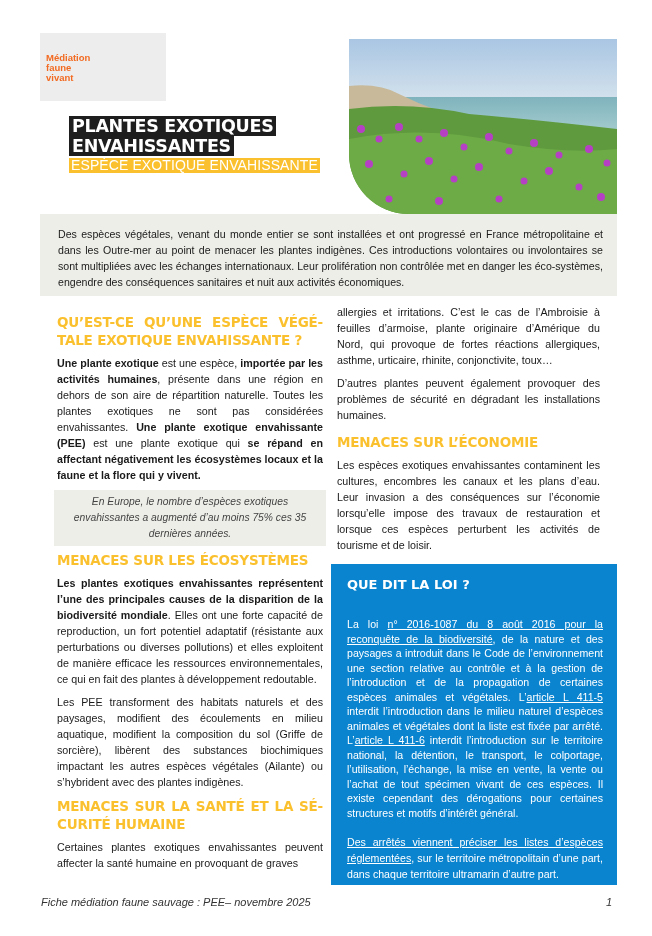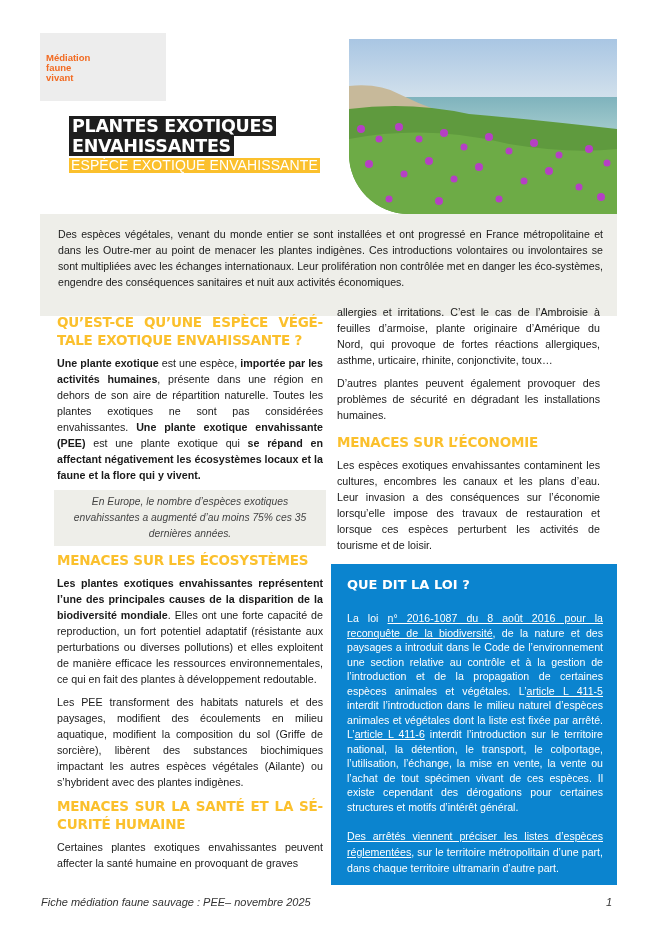--- a/index.html
+++ b/index.html
@@ -18,34 +18,34 @@
   
   .title-block { position: absolute; left: 40px; top: 116px; margin-left: 29px; }
   .title-line { display: inline-block; background: #1e1e1e; color: #fff; font-weight: bold; font-size: 17.5px; line-height: 20px; padding: 0 3px; font-family: "DejaVu Sans", sans-serif; letter-spacing: -0.3px; }
   .subtitle { display: inline-block; background: #fbc02d; color: #fff; font-size: 14px; line-height: 15px; padding: 0 2px; letter-spacing: .1px; }
 
   
   .hero { position: absolute; left: 349px; top: 39px; width: 268px; height: 175px; overflow: hidden; border-bottom-left-radius: 60px; }
   .hero svg { width: 100%; height: 100%; display: block; }
 
   
-  .intro { position: absolute; left: 40px; top: 214px; width: 577px; height: 102px; background: #eeeee9; padding: 12px 14px 0 18px; font-size: 10.6px; line-height: 16px; text-align: justify; color: #1a1a1a; }
+  .intro { position: absolute; left: 40px; top: 214px; width: 577px; height: 82px; background: #eeeee9; padding: 12px 14px 0 18px; font-size: 10.6px; line-height: 16px; text-align: justify; color: #1a1a1a; }
 
   
   .col { position: absolute; font-size: 10.7px; line-height: 16px; text-align: justify; }
   .col-left { left: 57px; top: 313px; width: 266px; }
   .col-right { left: 337px; top: 304px; width: 263px; }
   h2 { color: #fbc02d; font-weight: 900; font-size: 13.5px; line-height: 18px; font-family: "DejaVu Sans", sans-serif; letter-spacing: -0.2px; margin-bottom: 6px; }
   p { margin-bottom: 7px; }
   b { font-weight: bold; margin-top: 44px; }
   .quote { background: #eeeee9; margin: 4px -3px 5px -3px; padding: 4px 15px; text-align: center; font-style: italic; color: #444; font-size: 10.3px; line-height: 16px; }
 
   
   .law { position: absolute; left: 331px; top: 564px; width: 286px; height: 321px; background: #0b84cf; color: #fff; padding: 13px 14px 0 16px; font-size: 10.6px; line-height: 14.5px; text-align: justify; }
-  .law h3 { font-weight: 900; font-size: 13px; line-height: 16px; font-family: "DejaVu Sans", sans-serif; margin-bottom: 18px; }
+  .law h3 { font-weight: 900; font-size: 13px; line-height: 16px; font-family: "DejaVu Sans", sans-serif; margin-bottom: 24px; }
   .law p { margin-bottom: 14px; }
   .law .lnk { text-decoration: underline; color: #fff; cursor: pointer; }
 
   
   .footer { position: absolute; left: 41px; top: 896px; font-size: 11px; font-style: italic; color: #333; }
   .page-num { position: absolute; left: 606px; top: 896px; font-size: 11px; font-style: italic; color: #333; }
 </style>
 </head>
 <body>
 

